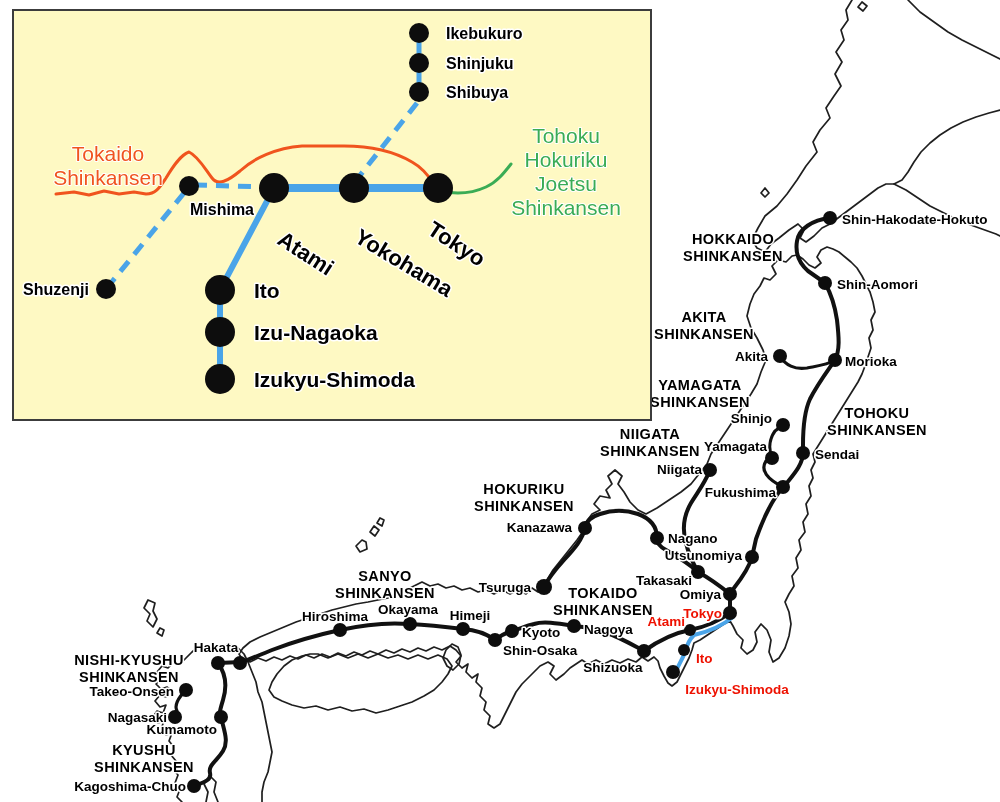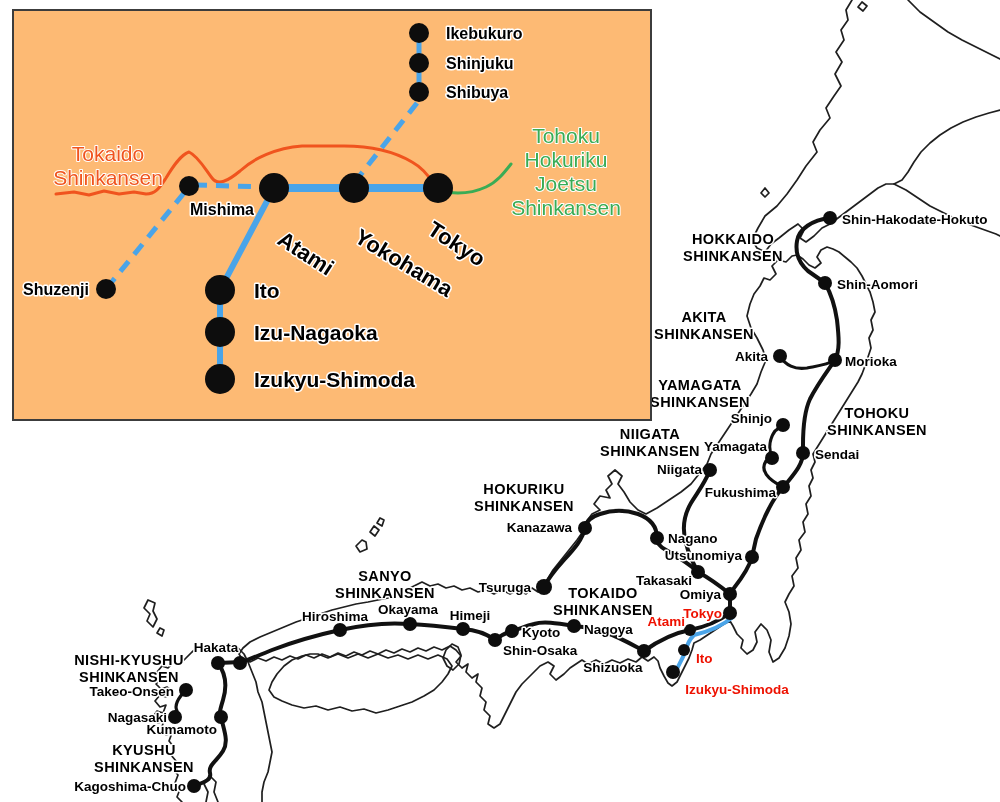--- a/index.html
+++ b/index.html
@@ -7,21 +7,21 @@
          font-family:"Liberation Sans",sans-serif;}
   svg text{font-family:"Liberation Sans",sans-serif;font-weight:bold;
            paint-order:stroke;stroke:#ffffff;stroke-width:3px;stroke-linejoin:round;}
   .co{fill:none;stroke:#1f1f1f;stroke-width:1.7px;stroke-linejoin:round;stroke-linecap:round;}
   .rl{fill:none;stroke-width:4px;stroke-linecap:round;stroke-linejoin:round;}
   .rl2{fill:none;stroke-width:3.2px;stroke-linecap:round;stroke-linejoin:round;}
   .sta{font-size:13.5px;}
   .lbl{font-size:14.5px;letter-spacing:.4px;text-anchor:middle;}
   .mid{text-anchor:middle;} .end{text-anchor:end;}
   .inset{position:absolute;left:12px;top:9px;width:640px;height:412px;
-         border:2px solid #3c3c3c;background:#fdba74;box-sizing:border-box;}
+         border:2px solid #3c3c3c;background:#fef9c3;box-sizing:border-box;}
   .i-sta{font-size:16px;}
   .i-big{font-size:21px;}
   .i-rot{font-size:22px;}
   .i-line{font-size:21px;font-weight:400;text-anchor:middle;stroke-width:2px;}
 </style>
 </head>
 <body>
 
 <div class="stage">
 

